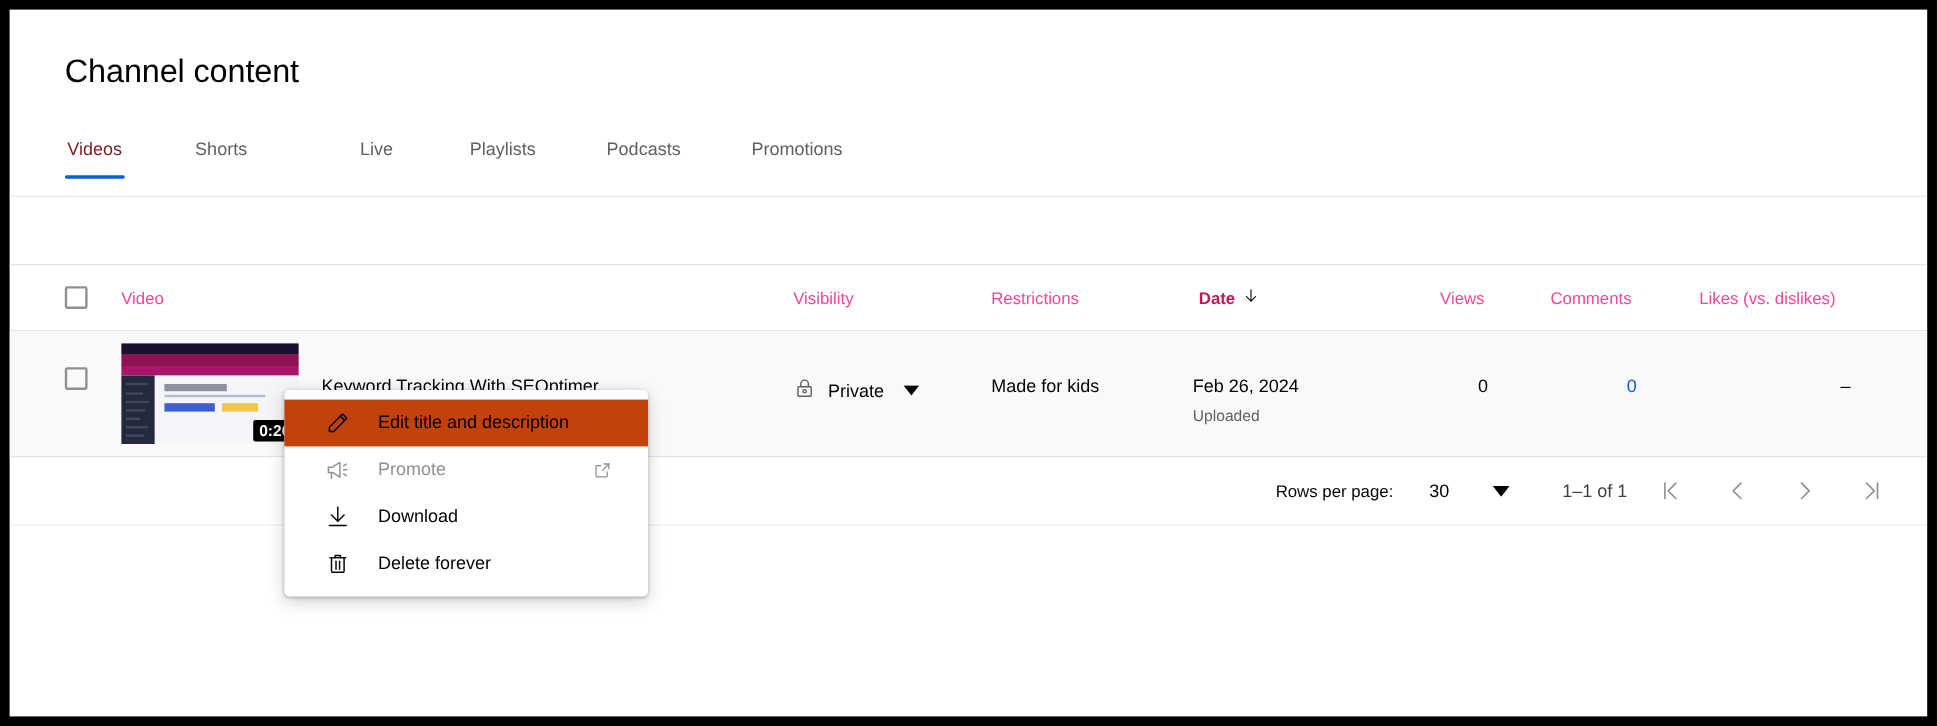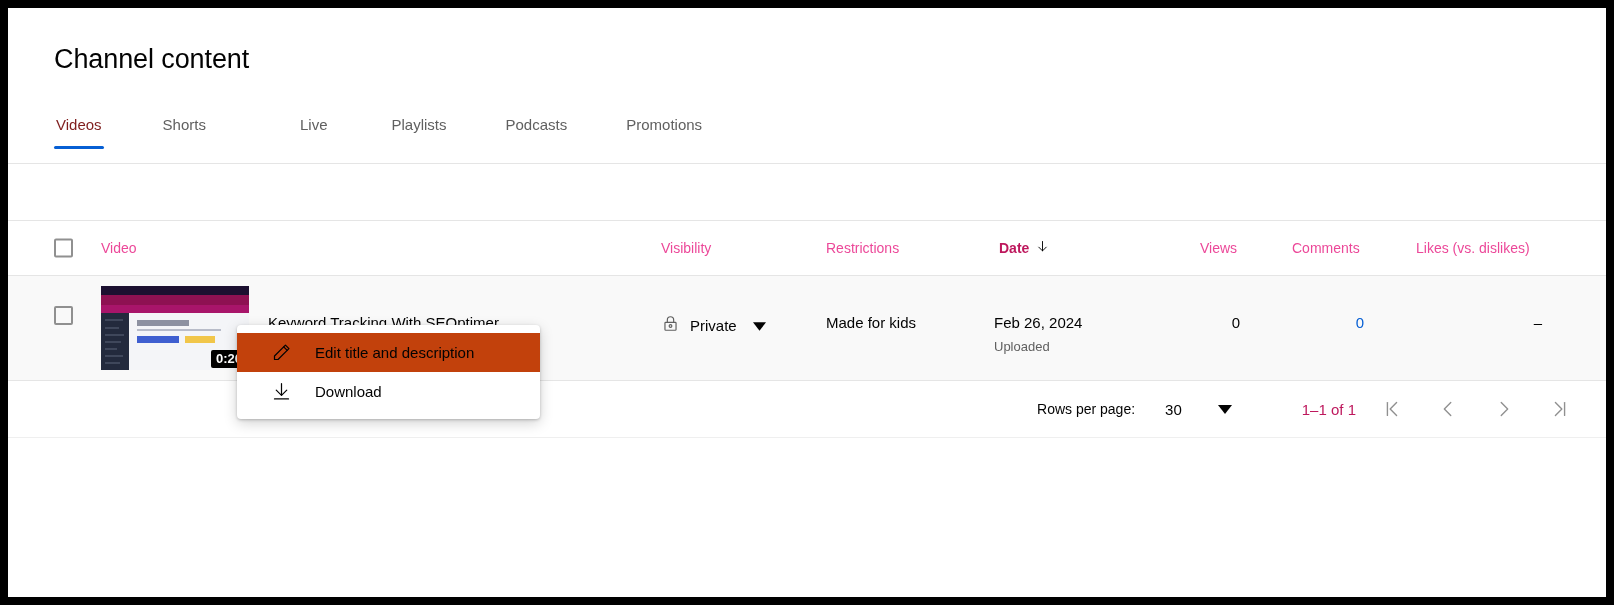--- a/index.html
+++ b/index.html
@@ -251,21 +251,21 @@
     height: 56px;
     display: flex;
     align-items: center;
     justify-content: flex-end;
     padding-right: 26px;
     gap: 0;
   }
   .rpp-label { font-size: 14px; color: #030303; }
   .rpp-value { font-size: 15px; color: #030303; margin-left: 30px; }
   .rpp-caret { margin-left: 36px; cursor: pointer; display: flex; align-items: center; }
-  .range-label { font-size: 15px; color: #be185d; margin-left: 70px; }
+  .range-label { font-size: 15px; color: #404040; margin-left: 44px; }
   .pg-btn { width: 40px; height: 40px; display: flex; align-items: center; justify-content: center; cursor: pointer; margin-left: 16px; }
   .pg-btn:first-of-type { margin-left: 42px; }
 
   .footer-divider {
     position: absolute;
     left: 0;
     right: 0;
     top: 429px;
     height: 1px;
     background: #efefef;
@@ -467,28 +467,59 @@
       <span class="menu-icon">
         <svg width="21" height="21" viewBox="0 0 24 24" fill="none" stroke="#030303" stroke-width="1.4" stroke-linecap="round" stroke-linejoin="round">
           <path d="M16.5 3.5l4 4L8 20H4v-4z"></path>
             <line x1="14.5" y1="5.5" x2="18.5" y2="9.5"></line>
         </svg>
       </span>
       <span class="menu-label">Edit title and description</span>
     </div>
 
 
+    <div class="menu-item disabled">
+      <span class="menu-icon">
+        <svg width="21" height="21" viewBox="0 0 24 24" fill="none" stroke="#909090" stroke-width="1.4" stroke-linecap="round" stroke-linejoin="round">
+          <path d="M3 9.5h4l7-4.5v14l-7-4.5H3z"></path>
+            <line x1="6" y1="15" x2="6" y2="20"></line>
+          <line x1="17.5" y1="8" x2="20" y2="6.5"></line>
+            <line x1="17.5" y1="12" x2="20.5" y2="12"></line>
+            <line x1="17.5" y1="16" x2="20" y2="17.5"></line>
+        </svg>
+      </span>
+      <span class="menu-label">Promote</span>
+      <span class="menu-ext">
+        <svg width="16" height="16" viewBox="0 0 24 24" fill="none" stroke="#909090" stroke-width="1.6" stroke-linecap="round" stroke-linejoin="round">
+          <path d="M14 4h6v6"></path>
+            <path d="M20 4l-8 8"></path>
+            <path d="M18 14v5a1 1 0 0 1-1 1H5a1 1 0 0 1-1-1V7a1 1 0 0 1 1-1h5"></path>
+        </svg>
+      </span>
+    </div>
 
     <div class="menu-item">
       <span class="menu-icon">
         <svg width="21" height="21" viewBox="0 0 24 24" fill="none" stroke="#030303" stroke-width="1.4" stroke-linecap="round" stroke-linejoin="round">
           <line x1="12" y1="3" x2="12" y2="16"></line>
             <polyline points="6,10.5 12,16.5 18,10.5"></polyline>
             <line x1="4" y1="20.5" x2="20" y2="20.5"></line>
         </svg>
       </span>
       <span class="menu-label">Download</span>
     </div>
 
+    <div class="menu-item">
+      <span class="menu-icon">
+        <svg width="21" height="21" viewBox="0 0 24 24" fill="none" stroke="#030303" stroke-width="1.4" stroke-linecap="round" stroke-linejoin="round">
+          <path d="M6 6.5h12v13a1 1 0 0 1-1 1H7a1 1 0 0 1-1-1z"></path>
+            <line x1="4.5" y1="6.5" x2="19.5" y2="6.5"></line>
+          <path d="M9.5 6.5V4.5h5v2"></path>
+            <line x1="10.3" y1="10" x2="10.3" y2="17.5"></line>
+            <line x1="13.7" y1="10" x2="13.7" y2="17.5"></line>
+        </svg>
+      </span>
+      <span class="menu-label">Delete forever</span>
+    </div>
 
   </div>
 
 </div>
 
 </body></html>

